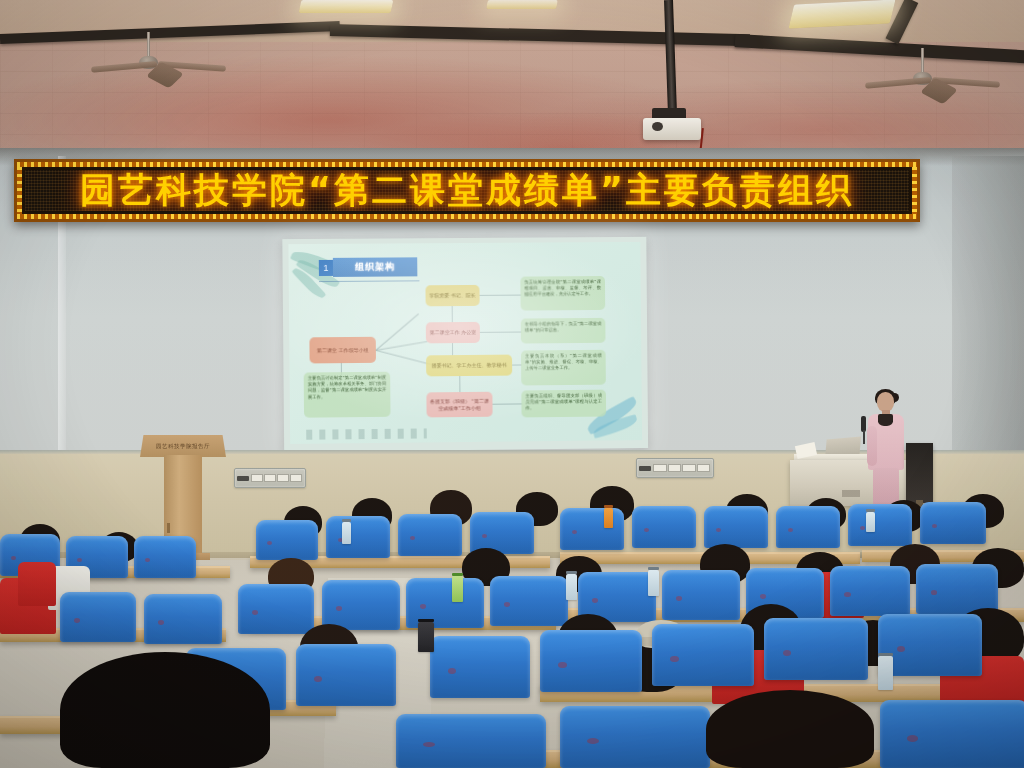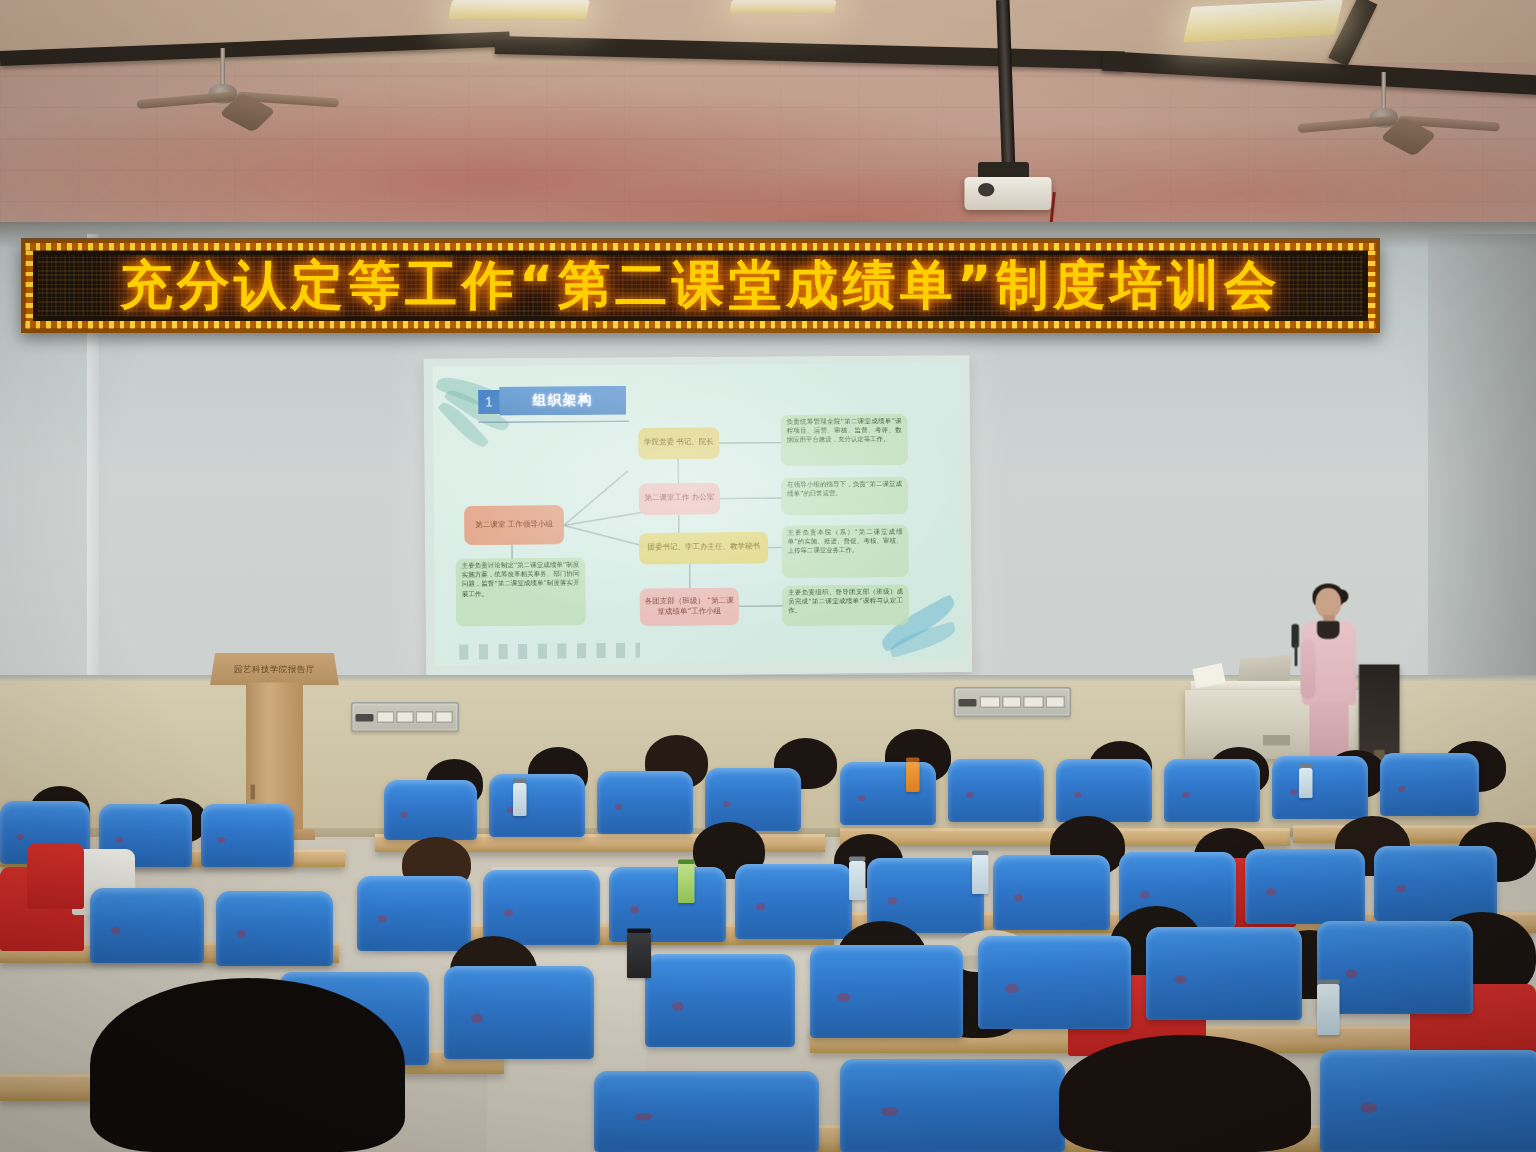--- a/index.html
+++ b/index.html
@@ -438,21 +438,21 @@
 
   <div class="wall-upper"></div>
   <div class="wall-shadow-top"></div>
   <div class="wall-pillar"></div>
   <div class="wall-right-edge"></div>
 
   <div class="led-banner">
     <div class="led-dots-frame"></div>
     <div class="led-inner">
       <div class="led-grid"></div>
-      <div class="led-text">充分认定等工作“第二课堂成绩单”制度培训会</div>
+      <div class="led-text">园艺科技学院“第二课堂成绩单”主要负责组织</div>
     </div>
   </div>
 
   <div class="screen-frame">
     <div class="slide">
 
       <div class="leaf-deco leaf-tl1"></div>
       <div class="leaf-deco leaf-tl2"></div>
       <div class="leaf-deco leaf-tl3"></div>
       <div class="leaf-deco leaf-br1"></div>

